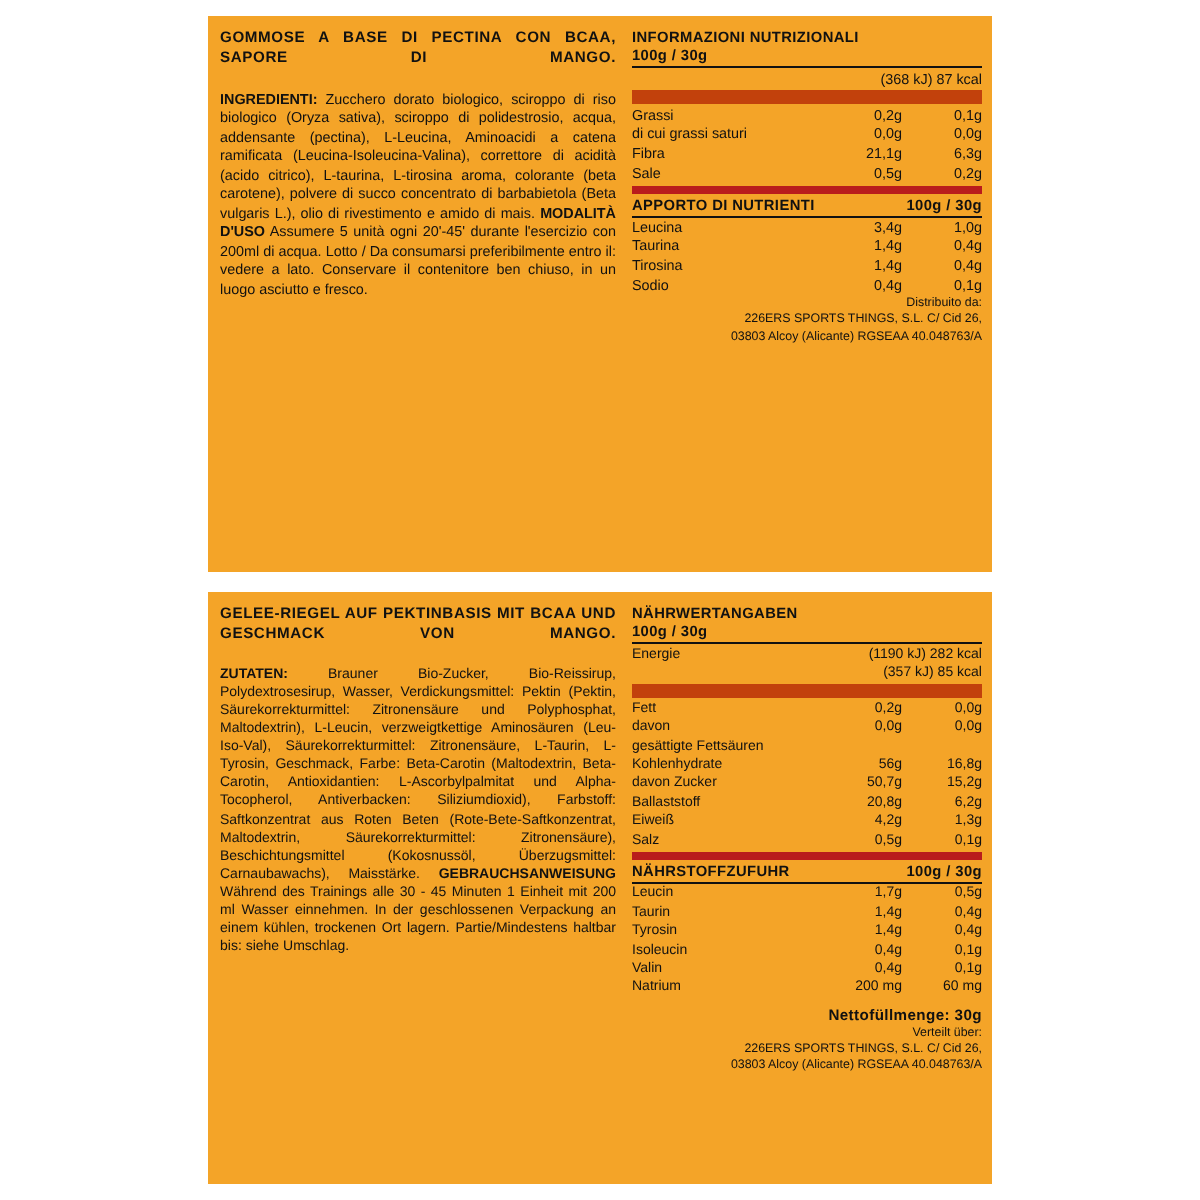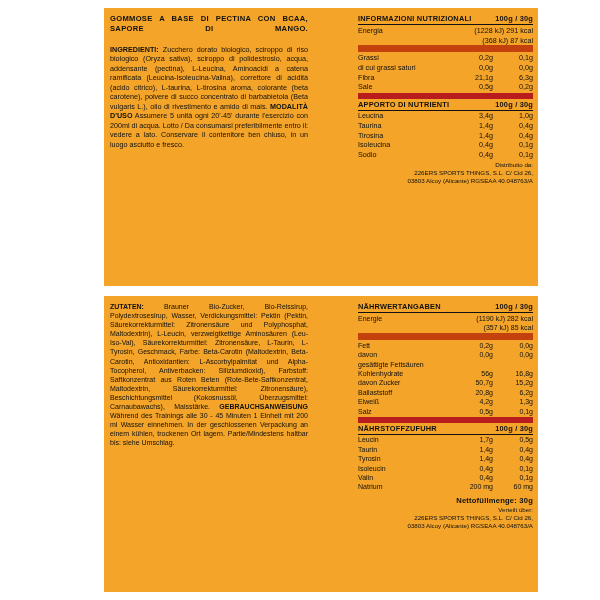--- a/index.html
+++ b/index.html
@@ -7,26 +7,25 @@
   body {
     width: 600px;
     height: 600px;
     background: #ffffff;
     font-family: "Liberation Sans", sans-serif;
     overflow: hidden;
   }
   .panel {
     position: absolute;
     left: 104px;
-    width: 434px;
+    width: 392px;
     background: #f5a623;
     background: #f4a428;
     display: flex;
     overflow: hidden;
-    justify-content: space-between;
   }
   #panel-it { top: 8px; height: 278px; }
   #panel-de { top: 296px; height: 296px; }
 
   .col-left {
     width: 208px;
     padding: 6px 4px 4px 6px;
   }
   .col-right {
     width: 184px;
@@ -64,20 +63,21 @@
     font-weight: bold;
     font-size: 7.4px;
     color: #111;
     display: flex;
     justify-content: space-between;
     align-items: baseline;
     border-bottom: 1px solid #111;
     padding-bottom: 1px;
     margin-bottom: 1px;
     letter-spacing: .2px;
+    flex-direction: column;
   }
   .nutri-title .amts { font-weight: bold; white-space: nowrap; }
   table.nt {
     width: 100%;
     border-collapse: collapse;
     font-size: 7.2px;
     color: #111;
   }
   table.nt.de { font-size: 7.0px; }
   table.nt td {
@@ -92,21 +92,21 @@
   tr.rule-top td { padding-top: 1px; }
   .indent1 { padding-left: 6px; }
   .indent2 { padding-left: 12px; }
   .sub-head {
     font-weight: bold;
     font-size: 7.4px;
     color: #111;
     display: flex;
     justify-content: space-between;
     align-items: baseline;
-    border-top: 6px solid #b91c1c;
+    border-top: 4px solid #b91c1c;
     border-bottom: 1px solid #111;
     margin-top: 1.5px;
     padding: 1px 0;
     letter-spacing: .2px;
   }
   .netto {
     font-weight: bold;
     font-size: 7.6px;
     color: #111;
     text-align: right;
@@ -137,24 +137,20 @@
   </div>
 
   <div class="col-right">
     <div class="nutri-title">
       <span>INFORMAZIONI NUTRIZIONALI</span>
       <span class="amts">100g / 30g</span>
     </div>
     <table class="nt">
       <tbody>
         <tr>
-            <td class="lab">Energia</td>
-            <td class="v1" colspan="2" style="text-align:right">(1228 kJ) 291 kcal</td>
-          </tr>
-        <tr>
             <td class="lab"></td>
             <td class="v1" colspan="2" style="text-align:right">(368 kJ) 87 kcal</td>
           </tr>
         <tr class="sep rule-top">
             <td class="lab indent1">Grassi</td>
             <td class="v1">0,2g</td>
             <td class="v2">0,1g</td>
           </tr>
         <tr>
             <td class="lab indent2">di cui grassi saturi</td>
@@ -187,45 +183,41 @@
           </tr>
         <tr>
             <td class="lab">Taurina</td>
             <td class="v1">1,4g</td>
             <td class="v2">0,4g</td>
           </tr>
         <tr>
             <td class="lab">Tirosina</td>
             <td class="v1">1,4g</td>
             <td class="v2">0,4g</td>
-          </tr>
-        <tr>
-            <td class="lab">Isoleucina</td>
-            <td class="v1">0,4g</td>
-            <td class="v2">0,1g</td>
           </tr>
         <tr>
             <td class="lab">Sodio</td>
             <td class="v1">0,4g</td>
             <td class="v2">0,1g</td>
           </tr>
       </tbody>
     </table>
 
     <div class="distrib addr-wrap">
       <span class="lbl">Distribuito da:</span>
       <span class="addr">226ERS SPORTS THINGS, S.L. C/ Cid 26,</span>
       <span class="addr">03803 Alcoy (Alicante) RGSEAA 40.048763/A</span>
     </div>
   </div>
 </div>
 
 <div class="panel" id="panel-de">
 
   <div class="col-left">
+    <div class="hdr spread">GELEE-RIEGEL AUF PEKTINBASIS MIT BCAA UND GESCHMACK VON MANGO.</div>
     <div class="blk de">
       <span class="bold">ZUTATEN:</span><span> Brauner Bio-Zucker, Bio-Reissirup, Polydextrosesirup, Wasser, Verdickungsmittel: Pektin (Pektin, Säurekorrekturmittel: Zitronensäure und Polyphosphat, Maltodextrin), L-Leucin, verzweigtkettige Aminosäuren (Leu-Iso-Val), Säurekorrekturmittel: Zitronensäure, L-Taurin, L-Tyrosin, Geschmack, Farbe: Beta-Carotin (Maltodextrin, Beta-Carotin, Antioxidantien: L-Ascorbylpalmitat und Alpha-Tocopherol, Antiverbacken: Siliziumdioxid), Farbstoff: Saftkonzentrat aus Roten Beten (Rote-Bete-Saftkonzentrat, Maltodextrin, Säurekorrekturmittel: Zitronensäure), Beschichtungsmittel (Kokosnussöl, Überzugsmittel: Carnaubawachs), Maisstärke.</span>
       <span class="bold">GEBRAUCHSANWEISUNG</span><span> Während des Trainings alle 30 - 45 Minuten 1 Einheit mit 200 ml Wasser einnehmen. In der geschlossenen Verpackung an einem kühlen, trockenen Ort lagern. Partie/Mindestens haltbar bis: siehe Umschlag.</span>
     </div>
   </div>
 
   <div class="col-right">
     <div class="nutri-title">
       <span>NÄHRWERTANGABEN</span>
       <span class="amts">100g / 30g</span>

